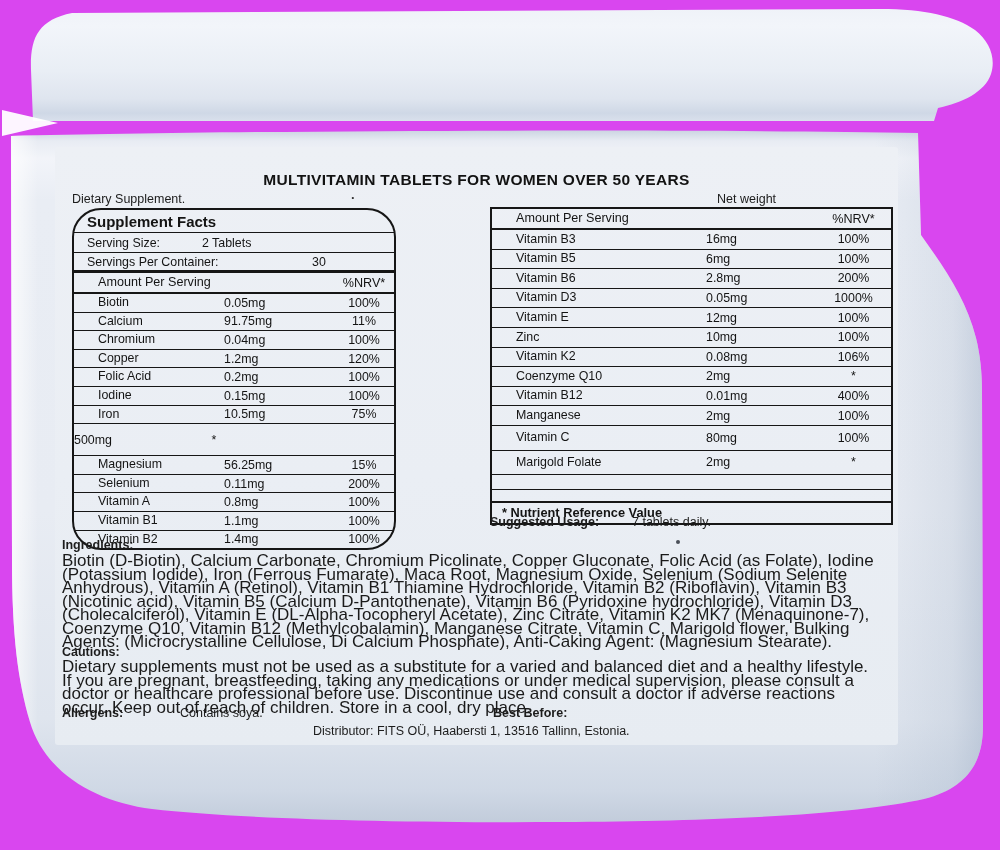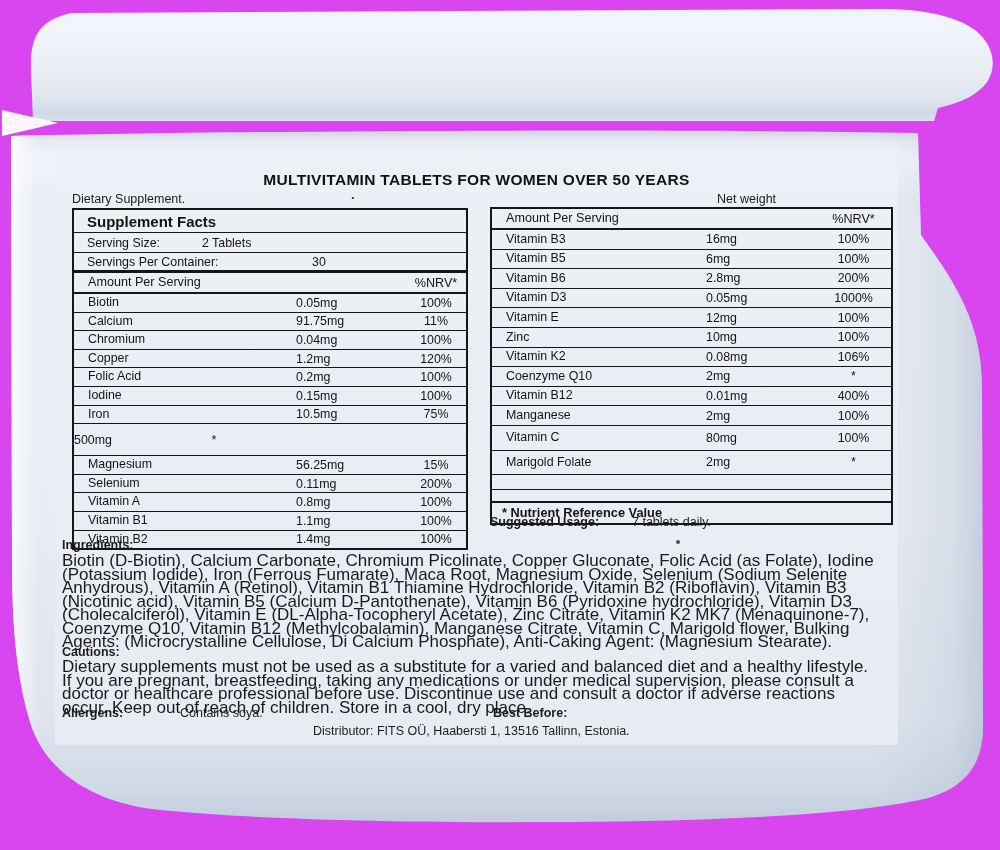--- a/index.html
+++ b/index.html
@@ -35,21 +35,21 @@
   }
   .kvrow{position:relative;border-bottom:1.4px solid #161616;}
   .kvrow.thick{border-bottom:3px solid #161616;}
   .kv-a{position:absolute;left:13px;top:50%;transform:translateY(-50%);}
   .kv-b{position:absolute;top:50%;transform:translateY(-50%);}
   .row{
     display:flex;align-items:center;border-bottom:1.4px solid #161616;
   }
   .row.hdr{font-size:12.6px;border-bottom:2.6px solid #161616;}
   .row.last{border-bottom:none;}
-  .c-name{flex:1;padding-left:14px;line-height:13.5px;}
+  .c-name{flex:1;padding-left:24px;line-height:13.5px;}
   .c-amt{width:110px;text-align:left;}
   .c-nrv{width:60px;text-align:center;}
   .facts.right .c-nrv{width:75px;}
   .h18{height:17.6px;} .h19{height:18.6px;} .h22{height:19px;}
   .h32{height:31px;} .h24{height:24px;} .h23{height:23px;}
   .h14{height:14px;} .h12{height:11px;}
   .footnote{
     height:20px;display:flex;align-items:center;padding-left:10px;
     font-weight:bold;font-size:12.8px;border-top:2.6px solid #161616;
   }
@@ -107,21 +107,21 @@
   </svg>
 
   <div class="label">
 
     <div class="pos title" style="left:0;top:24px;">MULTIVITAMIN TABLETS FOR WOMEN OVER 50 YEARS</div>
 
     <div class="pos small" style="left:17px;top:45px;">Dietary Supplement.</div>
     <div class="pos dot" style="left:296px;top:40px;">.</div>
     <div class="pos small" style="left:662px;top:45px;">Net weight</div>
 
-    <div class="facts left" style="left:17px;top:61px;width:396px;">
+    <div class="facts left" style="left:17px;top:61px;width:324px;border-radius:29px;">
       <div class="ft-heading">Supplement Facts</div>
       <div class="kvrow" style="height:19px;">
         <span class="kv-a">Serving Size:</span>
         <span class="kv-b" style="left:128px;">2 Tablets</span>
       </div>
       <div class="kvrow thick" style="height:17px;">
         <span class="kv-a">Servings Per Container:</span>
         <span class="kv-b" style="left:238px;">30</span>
       </div>
       <div class="row hdr h22">

